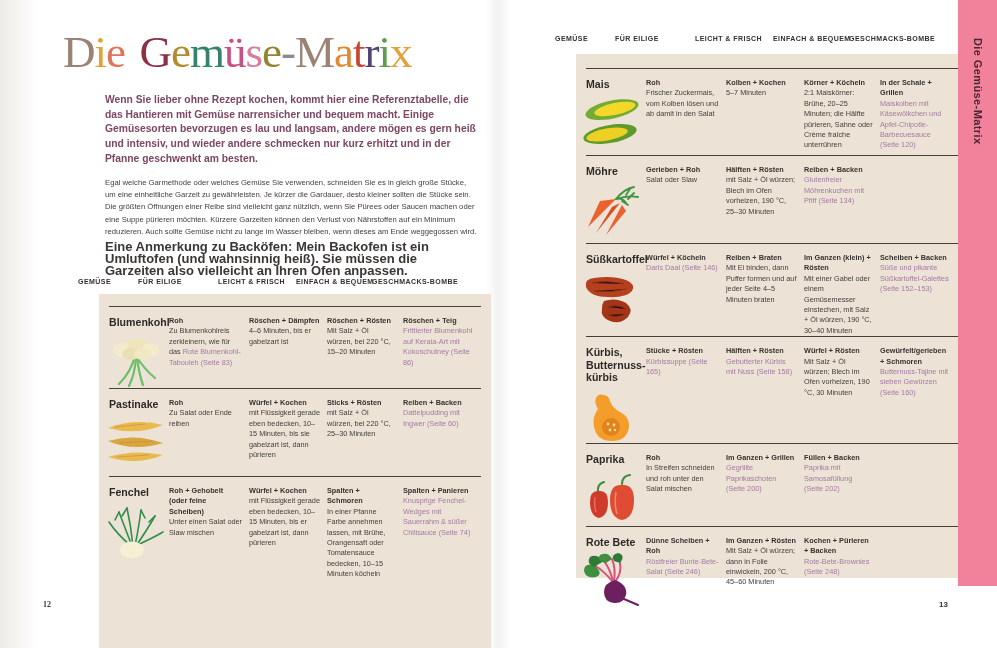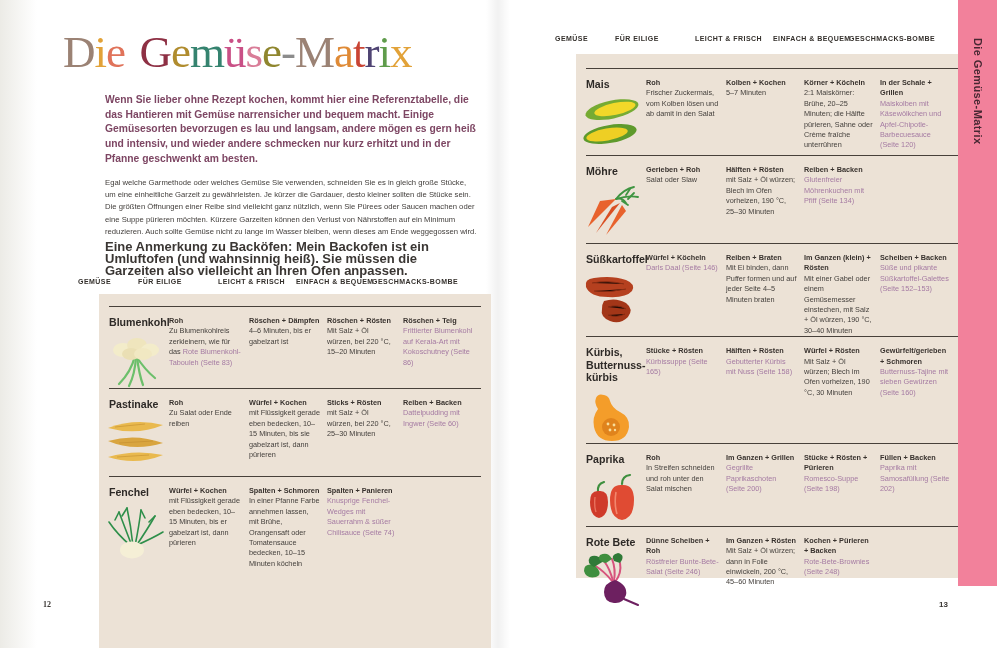--- a/index.html
+++ b/index.html
@@ -170,20 +170,24 @@
                 <path d="M30 42 Q34 22 36 6"></path>
                 <path d="M31 42 Q42 26 50 12"></path>
                 <path d="M30 42 Q48 34 58 28"></path>
                 <path d="M14 8 L10 16 M22 4 L17 12 M36 6 L40 14 M50 12 L44 18"></path>
               </g>
               <ellipse cx="27" cy="46" rx="12" ry="8.5" fill="#f5efd6"></ellipse>
             </svg>
           </div>
         </div>
         <div class="vcell">
+          <div class="chh">Roh + Gehobelt (oder feine Scheiben)</div>
+          <div class="cbb"><span>Unter einen Salat oder Slaw mischen</span></div>
+        </div>
+        <div class="vcell">
           <div class="chh">Würfel + Kochen</div>
           <div class="cbb"><span>mit Flüssigkeit gerade eben bedecken, 10–15 Minuten, bis er gabelzart ist, dann pürieren</span></div>
         </div>
         <div class="vcell">
           <div class="chh">Spalten + Schmoren</div>
           <div class="cbb"><span>In einer Pfanne Farbe annehmen lassen, mit Brühe, Orangensaft oder Tomatensauce bedecken, 10–15 Minuten köcheln</span></div>
         </div>
         <div class="vcell">
           <div class="chh">Spalten + Panieren</div>
           <div class="cbb"><span class="lnk">Knusprige Fenchel-Wedges mit Sauerrahm &amp; süßer Chilisauce (Seite 74)</span></div>
@@ -351,24 +355,20 @@
         </div>
         <div class="vcell">
           <div class="chh">Roh</div>
           <div class="cbb"><span>In Streifen schneiden und roh unter den Salat mischen</span></div>
         </div>
         <div class="vcell">
           <div class="chh">Im Ganzen + Grillen</div>
           <div class="cbb"><span class="lnk">Gegrillte Paprikaschoten (Seite 200)</span></div>
         </div>
         <div class="vcell">
-          <div class="chh">Stücke + Rösten + Pürieren</div>
-          <div class="cbb"><span class="lnk">Romesco-Suppe (Seite 198)</span></div>
-        </div>
-        <div class="vcell">
           <div class="chh">Füllen + Backen</div>
           <div class="cbb"><span class="lnk">Paprika mit Samosafüllung (Seite 202)</span></div>
         </div>
       </div>
       <div class="vrow">
         <div class="vname">
           <div class="nm">Rote Bete</div>
           <div class="vicon">
             <svg viewBox="0 0 62 54">
               <g fill="none" stroke="#d6527c" stroke-width="2" stroke-linecap="round">

